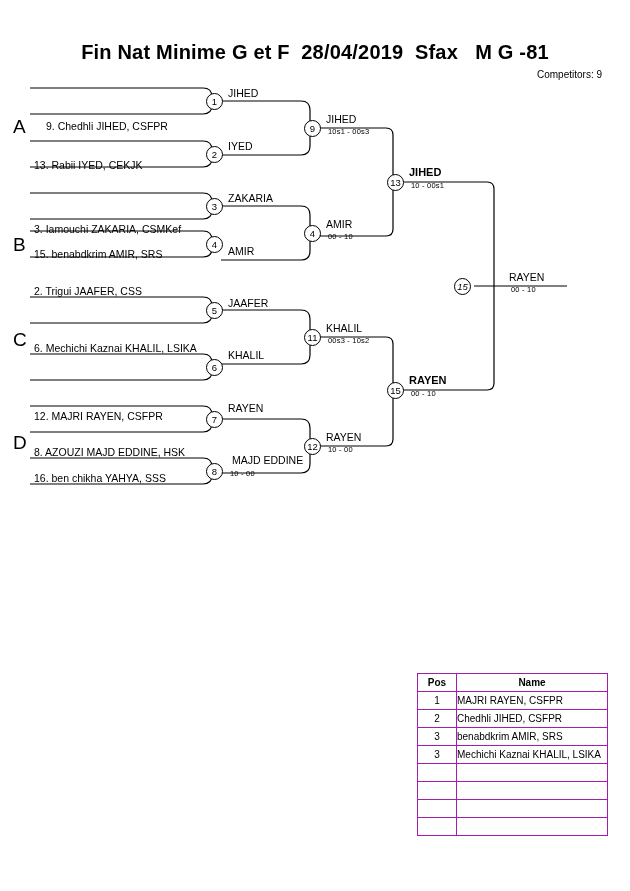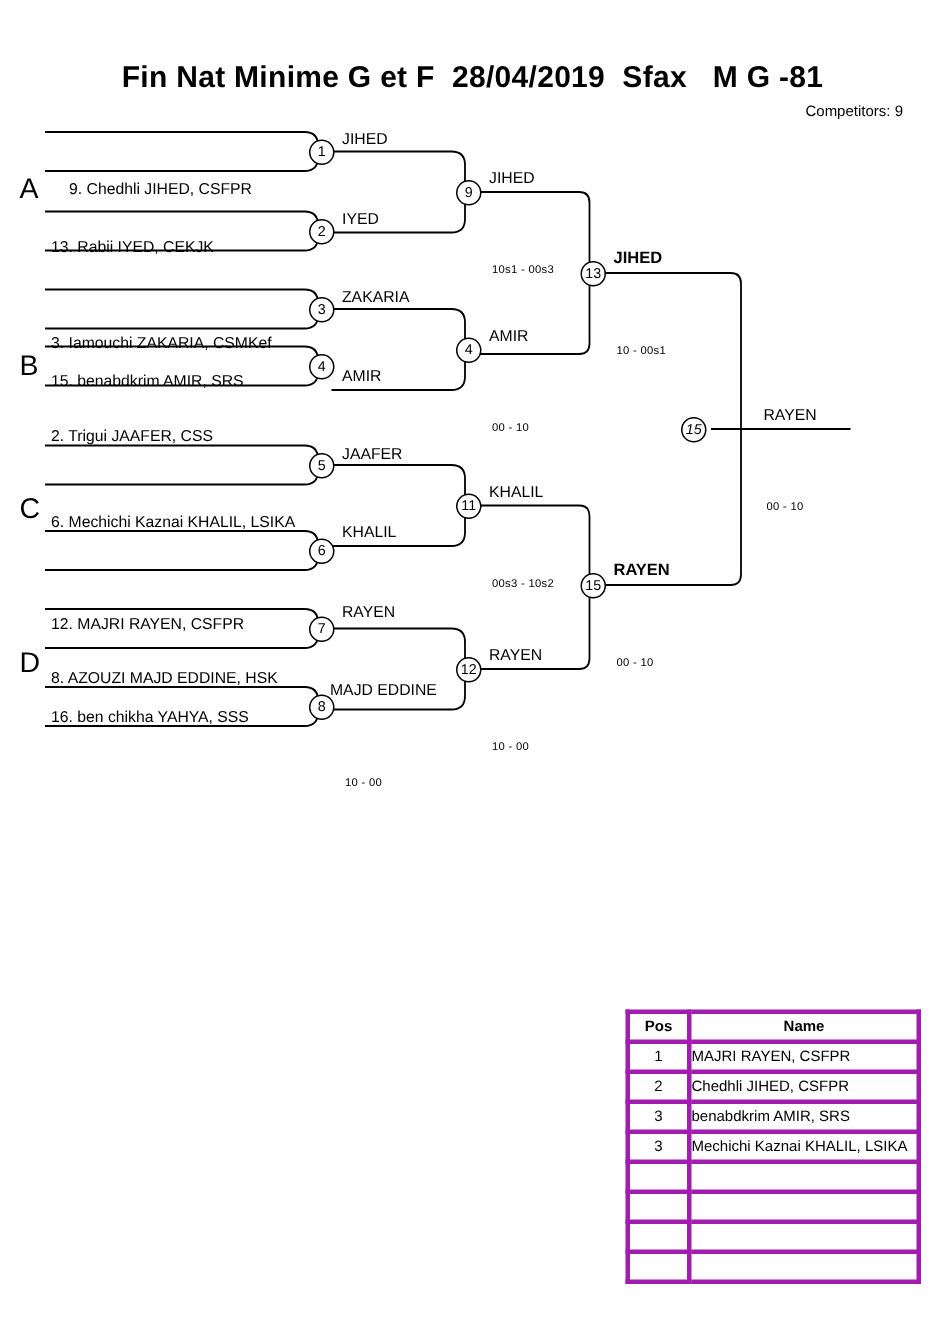--- a/index.html
+++ b/index.html
@@ -13,32 +13,32 @@
   .competitors{position:absolute;right:28px;top:69px;font-size:10px;}
 
   
   #lines{position:absolute;left:0;top:0;width:630px;height:891px;}
 
   .grp{position:absolute;font-size:19px;line-height:19px;}
 
   .pl{position:absolute;font-size:10.5px;line-height:11px;white-space:nowrap;}
   .win{position:absolute;font-size:10.5px;line-height:11px;white-space:nowrap;}
   .win.b{font-weight:bold;font-size:11px;}
-  .sc{position:absolute;font-size:7.5px;line-height:8px;white-space:nowrap;letter-spacing:.2px;margin-top:48px;}
+  .sc{position:absolute;font-size:7.5px;line-height:8px;white-space:nowrap;letter-spacing:.2px;}
 
   .num{position:absolute;width:17px;height:17px;border:1.1px solid #000;
        border-radius:50%;background:#fff;font-size:9.5px;line-height:15px;
        text-align:center;box-sizing:border-box;}
 
   
   .res-title{position:absolute;left:417px;top:654px;width:188px;text-align:center;
              font-size:11px;font-weight:bold;}
   table.res{position:absolute;left:417px;top:673px;border-collapse:collapse;
             table-layout:fixed;width:188px;background:#fff;}
-  table.res td,table.res th{border:3px solid #a21caf;height:17px;font-size:10px;
+  table.res td,table.res th{border:1px solid #a21caf;height:17px;font-size:10px;
             font-weight:normal;padding:0;overflow:hidden;white-space:nowrap;}
   table.res th{font-weight:bold;}
   td.pos,th.pos{width:38px;text-align:center;}
   td.nm,th.nm{width:150px;text-align:left;padding-left:4px;}
   th.nm{text-align:center;padding-left:0;}
 </style>
 </head>
 <body>
 
 <div id="root">
@@ -107,21 +107,21 @@
   <div class="num" style="left:206px;top:411px;">7</div>
   <div class="num" style="left:206px;top:463px;">8</div>
 
   <div class="win" style="left:228px;top:88px;">JIHED</div>
   <div class="win" style="left:228px;top:141px;">IYED</div>
   <div class="win" style="left:228px;top:193px;">ZAKARIA</div>
   <div class="win" style="left:228px;top:246px;">AMIR</div>
   <div class="win" style="left:228px;top:298px;">JAAFER</div>
   <div class="win" style="left:228px;top:350px;">KHALIL</div>
   <div class="win" style="left:228px;top:403px;">RAYEN</div>
-  <div class="win" style="left:220px;top:455px;">MAJD EDDINE</div>
+  <div class="win" style="left:232px;top:455px;">MAJD EDDINE</div>
   <div class="sc" style="left:230px;top:470px;">10 - 00</div>
 
   <div class="num" style="left:304px;top:120px;">9</div>
   <div class="win" style="left:326px;top:114px;">JIHED</div>
   <div class="sc" style="left:328px;top:128px;">10s1 - 00s3</div>
 
   <div class="num" style="left:304px;top:225px;">4</div>
   <div class="win" style="left:326px;top:219px;">AMIR</div>
   <div class="sc" style="left:328px;top:233px;">00 - 10</div>
 

